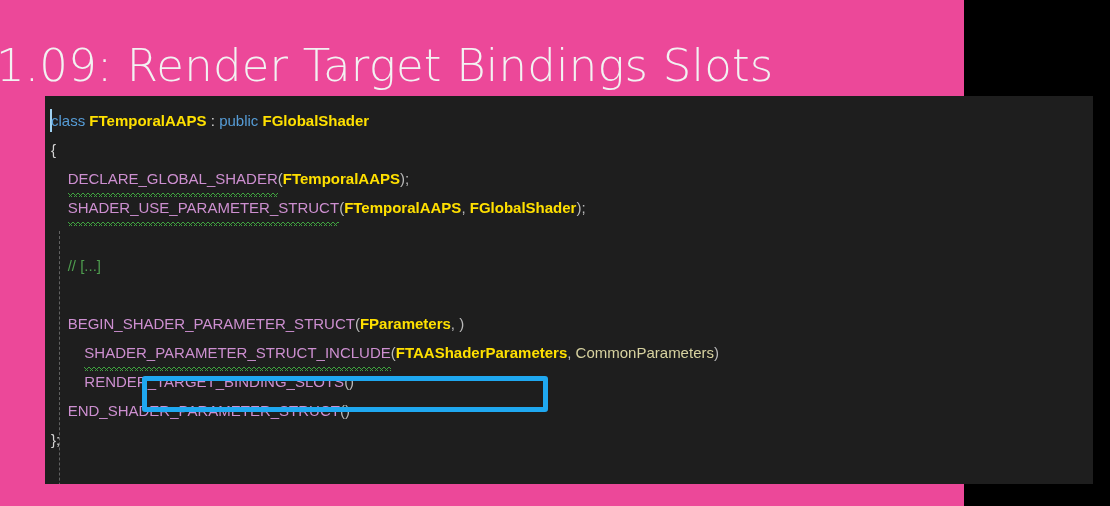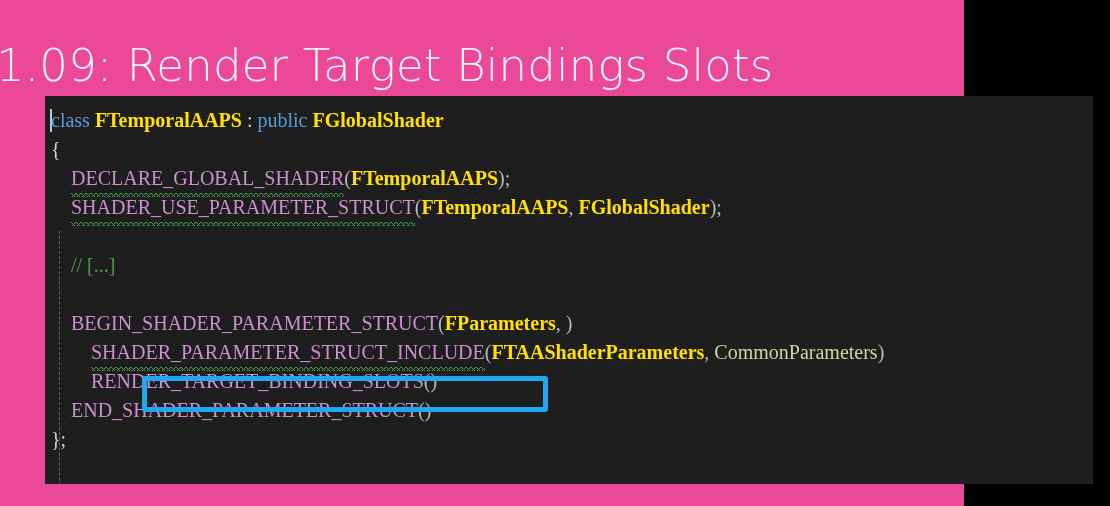--- a/index.html
+++ b/index.html
@@ -47,22 +47,22 @@
     height: 388px;
     background: #1e1e1e;
     overflow: hidden;
   }
 
   .code-area {
     position: absolute;
     left: 0;
     top: 0;
     padding: 10px 0 0 0;
-    font-family: Liberation Serif, serif;
-    font-size: 20px;
+    font-family: Liberation Sans, sans-serif;
+    font-size: 15px;
     line-height: 29px;
     white-space: pre;
   }
 
   .line {
     position: relative;
     height: 29px;
     padding-left: 6px;
     white-space: pre;
   }

